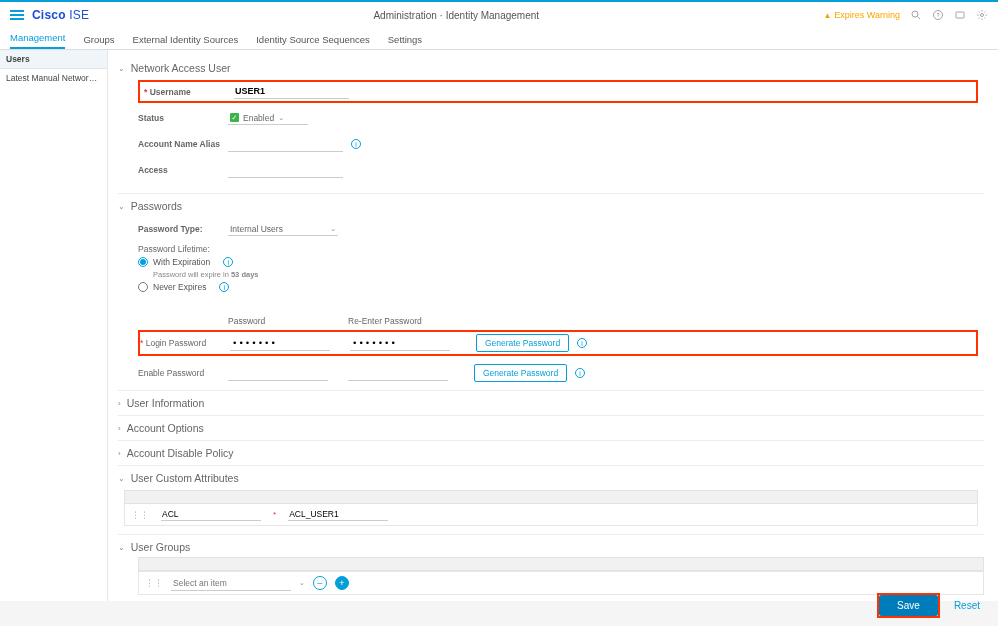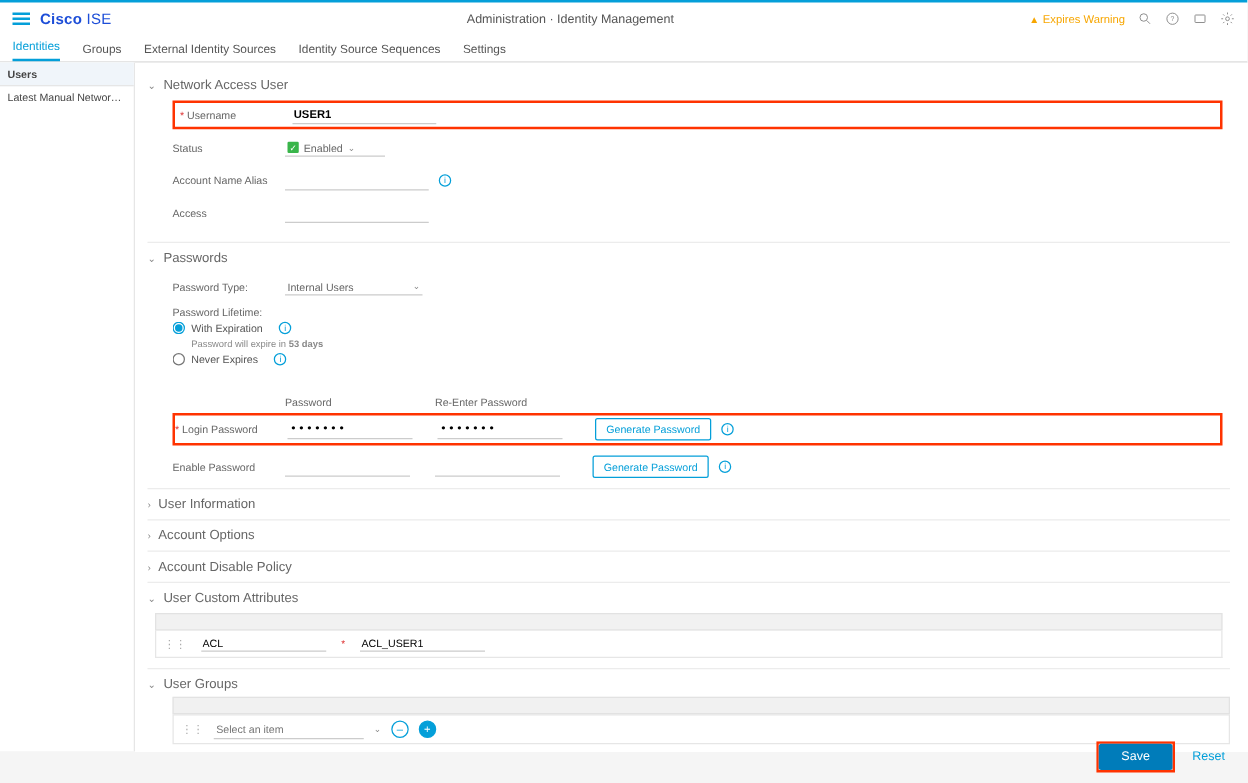--- a/index.html
+++ b/index.html
@@ -32,21 +32,21 @@
 
 .bc{font-size:8.5px; color:#888; margin-bottom:6px;}
 .bc a{color:#049fd9; text-decoration:none;}
 
 .section{border-bottom:1px solid #ececec; padding:6px 0;}
 .sec-head{display:flex; align-items:center; gap:6px; color:#666; font-size:10.5px; cursor:pointer;}
 .sec-head .chev{font-size:8px; color:#888;}
 .section .body{padding:6px 6px 2px 20px;}
 
 .row{display:flex; align-items:center; min-height:22px; margin-bottom:4px;}
-.lbl{width:90px; font-size:8.5px; color:#666;}
+.lbl{width:90px; font-size:8.5px; color:#666;font-weight:bold;}
 .req::before{content:"* "; color:#d33;}
 .field{width:115px; border:none; border-bottom:1px solid #ccc; font-size:9px; padding:2px 1px; background:transparent;}
 .field.bold{font-weight:700;}
 .info{width:10px;height:10px;border:1px solid #049fd9;border-radius:50%;font-size:7px;color:#049fd9;display:inline-flex;align-items:center;justify-content:center;margin-left:8px;cursor:pointer;}
 .info::after{content:"i";}
 
 .status-chip{display:inline-flex;align-items:center;gap:4px;font-size:8.5px;color:#666;border-bottom:1px solid #ccc;padding:1px 2px;width:80px;}
 .status-chip .sq{width:9px;height:9px;background:#39b54a;color:#fff;font-size:7px;display:flex;align-items:center;justify-content:center;border-radius:1px;}
 .status-chip .car{font-size:7px;color:#888;}
 
@@ -121,21 +121,21 @@
     <span class="ticon">
         <svg viewBox="0 0 24 24">
           <circle cx="12" cy="12" r="3"></circle>
           <path d="M12 2v3M12 19v3M2 12h3M19 12h3M5 5l2 2M17 17l2 2M19 5l-2 2M5 19l2-2"></path>
         </svg>
       </span>
   </div>
 </div>
 
 <div class="tabs">
-  <div class="tab active">Identities</div>
+  <div class="tab active">Management</div>
   <div class="tab">Groups</div>
   <div class="tab">External Identity Sources</div>
   <div class="tab">Identity Source Sequences</div>
   <div class="tab">Settings</div>
 </div>
 
 <div class="layout">
 
   <div class="sidebar">
     <div class="side-item active">Users</div>

